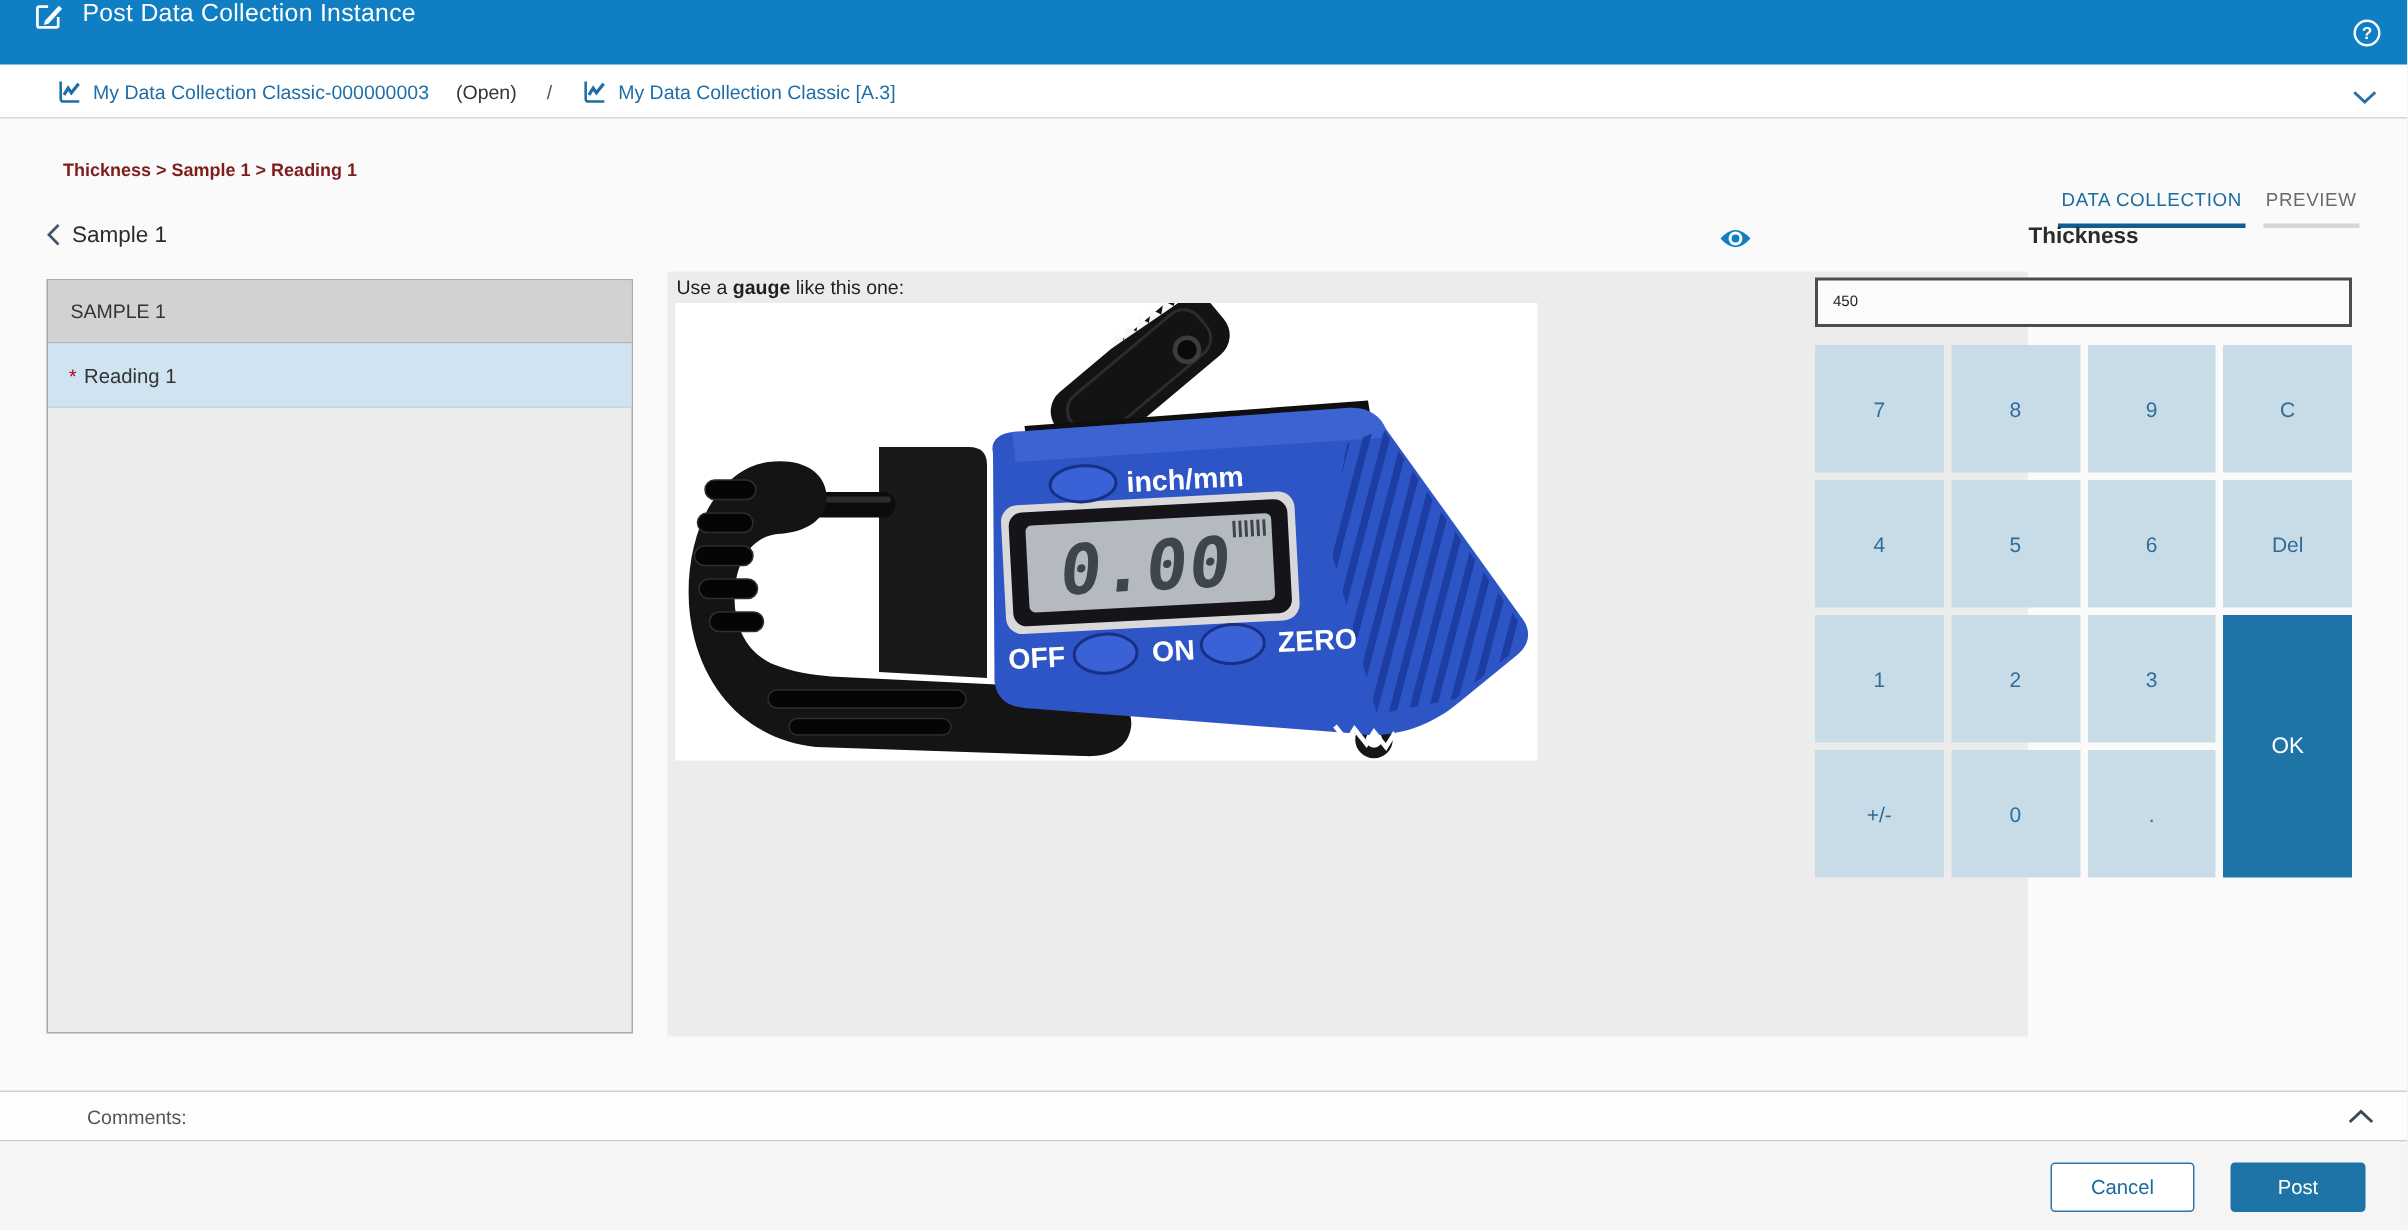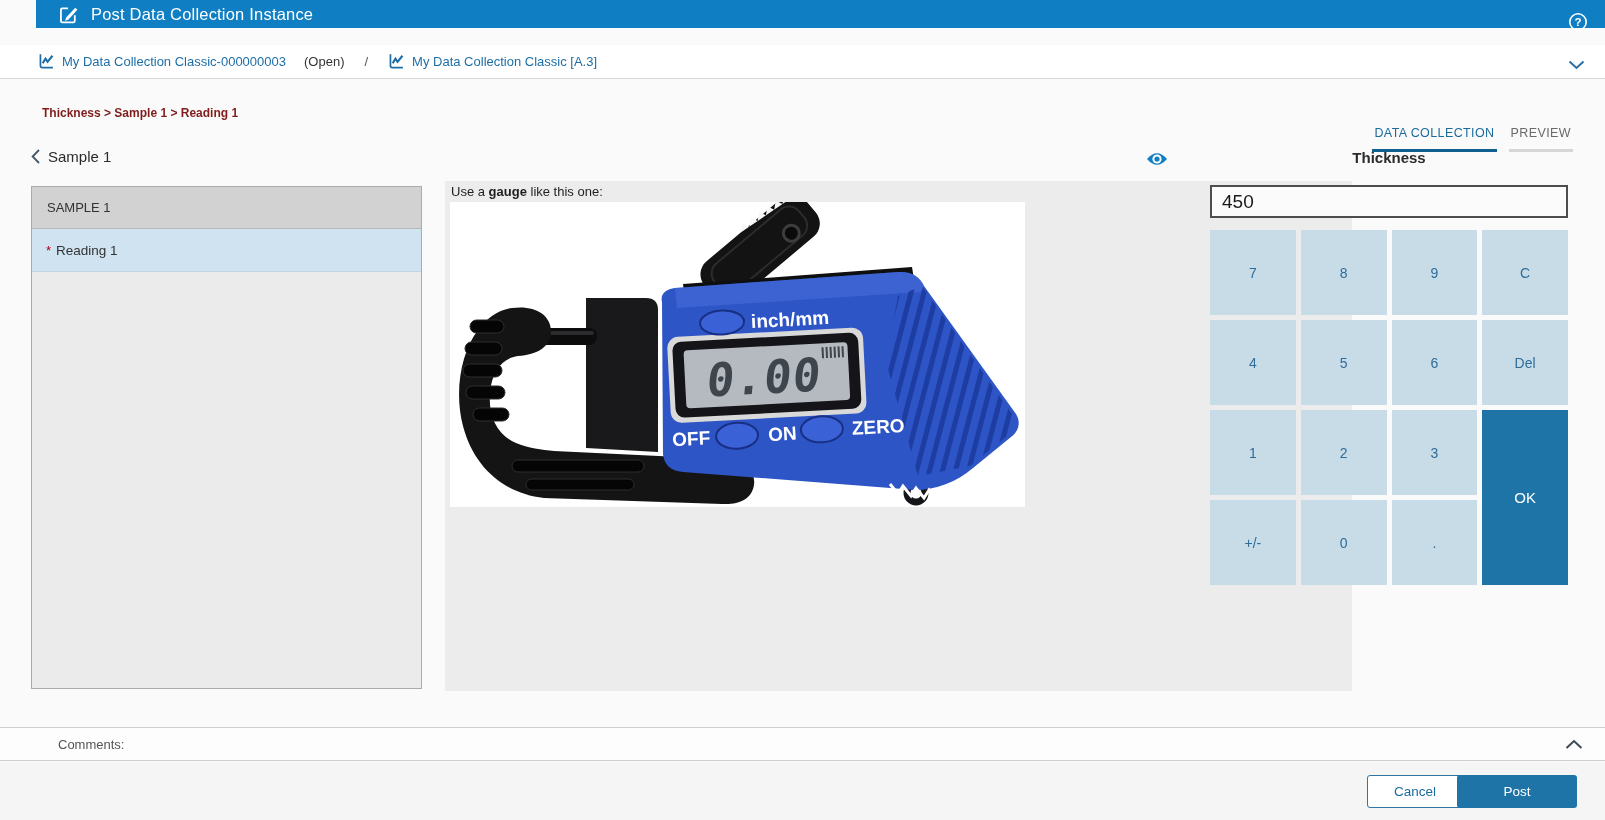--- a/index.html
+++ b/index.html
@@ -1,21 +1,21 @@
 <!DOCTYPE html>
 <html><head>
 <meta charset="utf-8">
 <style>
   * { margin:0; padding:0; box-sizing:border-box; }
   body { background:#e8e8e8; font-family:"Liberation Sans", sans-serif; }
   #app { position:relative; width:1605px; height:820px; background:#fafafa; overflow:hidden; }
 
   
-  .header { position:absolute; top:0; left:0; right:0; height:28px; background:#0f7ec2;
-            display:flex; align-items:center; color:#fff;margin-left:36px; }
+  .header { position:absolute; top:0; left:0; right:0; height:43px; background:#0f7ec2;
+            display:flex; color:#fff; }
   .header .app-icon { margin-left:22px; display:flex; }
   .header-title { margin-left:12px; font-size:16.5px; font-weight:400; letter-spacing:.2px; }
   .help-btn { position:absolute; right:17px; top:12px; cursor:pointer; display:flex; }
 
   
   .breadcrumb-row { position:absolute; top:45px; left:0; right:0; height:34px; background:#ffffff;
             border-bottom:1px solid #d6d6d6; display:flex; align-items:center; padding-left:38px;
             font-size:13px; color:#333;gap:10px; }
   .crumb { display:flex; align-items:center; gap:7px; color:#1d6ea8; cursor:pointer; }
   .crumb-status { margin-left:8px; color:#333; }
@@ -45,38 +45,38 @@
   .req-marker { color:#b00020; margin-right:5px; font-size:13px; }
 
   
   .gauge-panel { position:absolute; left:445px; top:181px; width:907px; height:510px; background:#ececec; }
   .instruction { position:absolute; left:6px; top:3px; font-size:13px; color:#1f1f1f; }
   .instruction b { font-weight:700; }
   .image-box { position:absolute; left:5px; top:21px; width:575px; height:305px; background:#ffffff; }
 
   
   .entry-input { position:absolute; left:1210px; top:185px; width:358px; height:33px;
-                 border:2px solid #4d4d4d; background:#fbfbfb; font-size:19px; color:#1a1a1a;
+                 border:2px solid #4d4d4d; background:#fbfbfb; font-size:10px; color:#1a1a1a;
                  padding:0 10px; font-family:"Liberation Sans", sans-serif; }
   .keypad { position:absolute; left:1210px; top:230px; width:358px; display:grid;
             grid-template-columns:repeat(4,1fr); grid-template-rows:repeat(4,85px); gap:5px; }
   .key { background:#c8dce8; border:none; color:#2f6c99; font-size:14px; cursor:pointer;
          font-family:"Liberation Sans", sans-serif; display:flex; align-items:center; justify-content:center; }
   .key.ok { grid-column:4; grid-row:3 / 5; background:#1e74a7; color:#fff; font-size:15px; }
 
   
   .comments-bar { position:absolute; left:0; right:0; top:727px; height:34px; background:#fdfdfd;
                   border-top:1px solid #cfcfcf; border-bottom:1px solid #cfcfcf;
                   display:flex; align-items:center; padding-left:58px; font-size:13px; color:#555; }
   .comments-collapse { position:absolute; right:22px; top:10px; cursor:pointer; }
   .footer { position:absolute; left:0; right:0; top:762px; bottom:0; background:#f5f5f5; }
   .btn { position:absolute; top:13px; height:33px; border-radius:3px; font-size:13.5px; cursor:pointer;
          font-family:"Liberation Sans", sans-serif; }
   .btn-cancel { right:142px; width:96px; background:#fff; border:1px solid #3074a4; color:#1a6b9e; }
-  .btn-post { right:28px; width:120px; background:#1e74a7; border:none; color:#fff; }
+  .btn-post { right:28px; width:90px; background:#1e74a7; border:none; color:#fff; }
 </style>
 </head>
 <body>
 
 <div id="app">
 
   <div class="header">
     <span class="app-icon">
       <svg width="21" height="21" viewBox="0 0 20 20" fill="none">
         <path d="M16,10.8 V16.2 Q16,17.4 14.8,17.4 H4 Q2.8,17.4 2.8,16.2 V5.4 Q2.8,4.2 4,4.2 H9.6" stroke="#fff" stroke-width="1.7"></path>

